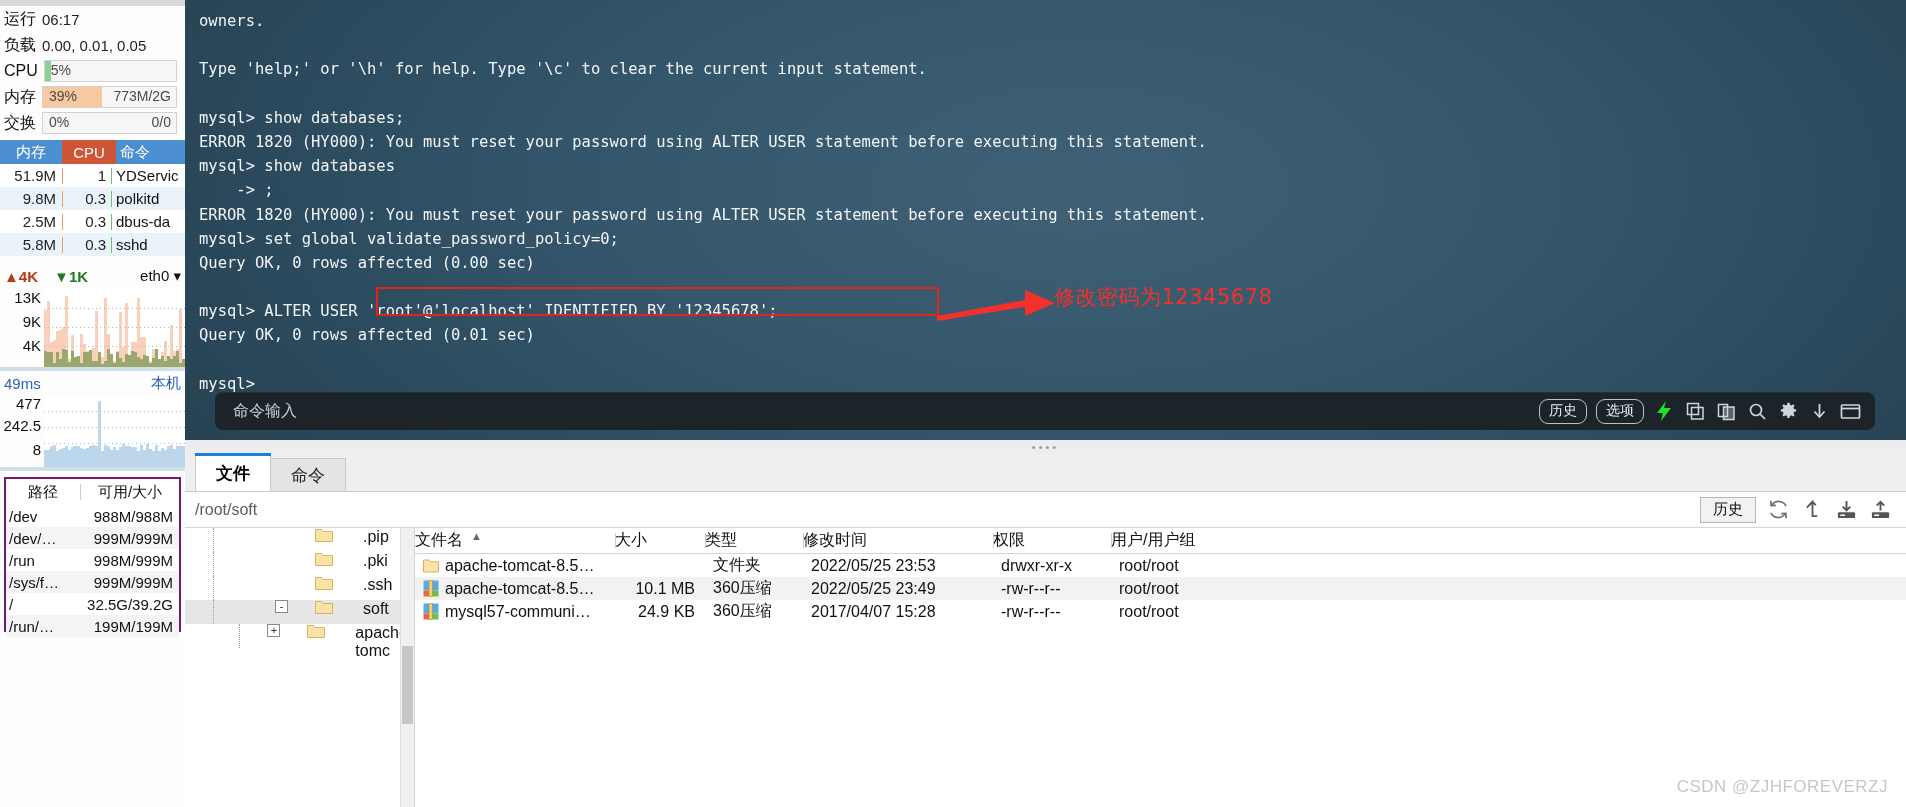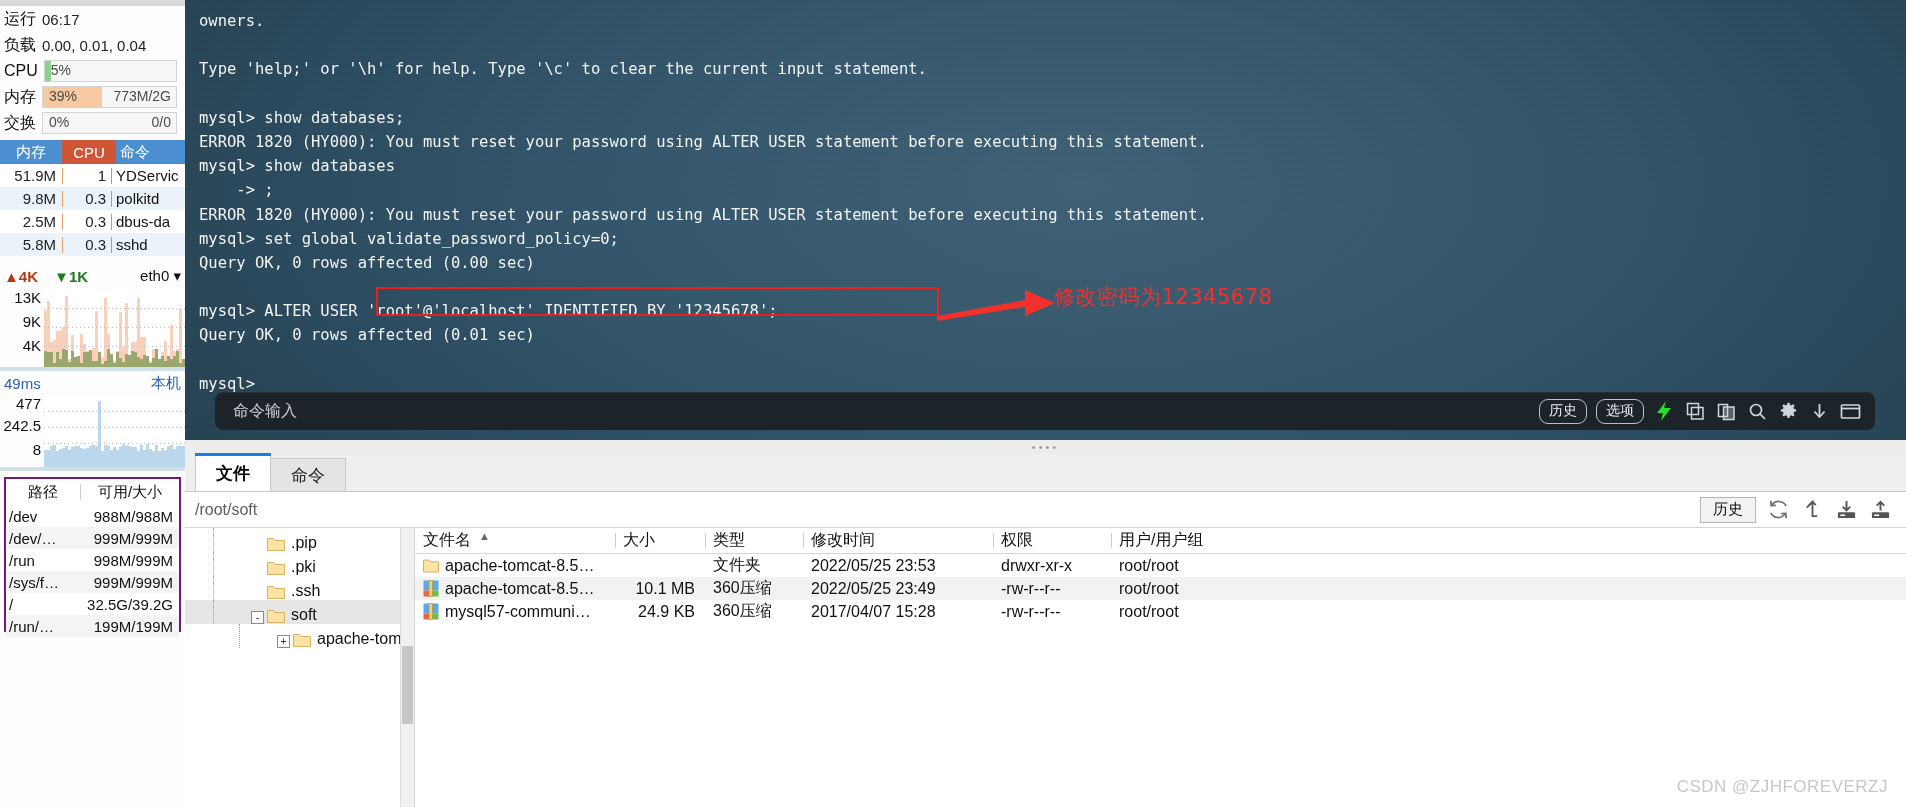--- a/index.html
+++ b/index.html
@@ -160,38 +160,38 @@
   .path-text { margin-left:10px; font-size:16px; color:#5c5c5c; }
   .path-tools { margin-left:auto; display:flex; align-items:center; gap:10px; padding-right:14px;}
   .hist-btn {
     border:1px solid #b5b5b5; background:#f2f2f2; padding:2px 12px 3px 12px;
     font-size:15px; color:#111;
   }
   .ico-btn { width:24px; height:24px; display:flex; align-items:center; justify-content:center; }
 
   .fp-body { display:flex; height:279px; }
   .tree-pane { width:230px; position:relative; border-right:1px solid #d5d5d5; overflow:hidden; background:#fff;}
-  .tree-row { height:24px; display:flex; align-items:flex-end; font-size:16px; color:#111; position:relative;}
+  .tree-row { height:24px; display:flex; align-items:flex-start; font-size:16px; color:#111; position:relative;gap:24px;}
   .tree-row.sel { background:#e6e6e6; }
   .tw-dots { position:absolute; top:0; bottom:0; border-left:1px dotted #9a9a9a; }
   .expander {
     width:13px; height:13px; border:1px solid #8a8a8a; background:#fff;
     display:flex; align-items:center; justify-content:center;
     font-size:11px; line-height:1; color:#333; margin-right:3px; flex:none;
   }
   .folder-ico { width:18px; height:15px; margin-right:6px; flex:none;}
   .tree-scroll {
     position:absolute; right:0; top:0; width:14px; bottom:0; background:#f0f0f0;
     border-left:1px solid #dcdcdc;
   }
   .tree-thumb { position:absolute; left:1px; right:1px; top:118px; height:78px; background:#c6c6c6; }
 
   .list-pane { flex:1; overflow:hidden; }
   .lp-head { display:flex; height:26px; align-items:center; font-size:16px; color:#111; border-bottom:1px solid #d5d5d5;}
-  .lp-head .cell { position:relative; padding-left:8px; display:flex; align-items:flex-start; }
+  .lp-head .cell { position:relative; display:flex; align-items:flex-start; }
   .lp-head .cell + .cell::before {
     content:""; position:absolute; left:0; top:3px; bottom:3px; width:1px; background:#cccccc;
   }
   .lp-row { display:flex; height:23px; align-items:center; font-size:16px; color:#111;}
   .lp-row.alt { background:#f2f2f2; }
   .lp-row .cell { padding-left:8px; display:flex; align-items:center; white-space:nowrap; overflow:hidden;}
   .c-name { width:200px; }
   .c-size { width:90px; justify-content:flex-end; padding-right:10px !important;}
   .c-type { width:98px; }
   .c-time { width:190px; }
@@ -215,21 +215,21 @@
 
     <div style="height:6px"></div>
 
     <div class="stat-row">
       <span class="stat-label">运行</span>
       <span class="stat-value">06:17</span>
     </div>
 
     <div class="stat-row">
       <span class="stat-label">负载</span>
-      <span class="stat-value">0.00, 0.01, 0.04</span>
+      <span class="stat-value">0.00, 0.01, 0.05</span>
     </div>
 
     <div class="stat-row">
       <span class="stat-label">CPU</span>
       <div class="meter">
         <div class="fill" style="width:5%;background:#8fd08f"></div>
         <span class="pct">5%</span>
       </div>
     </div>
 

